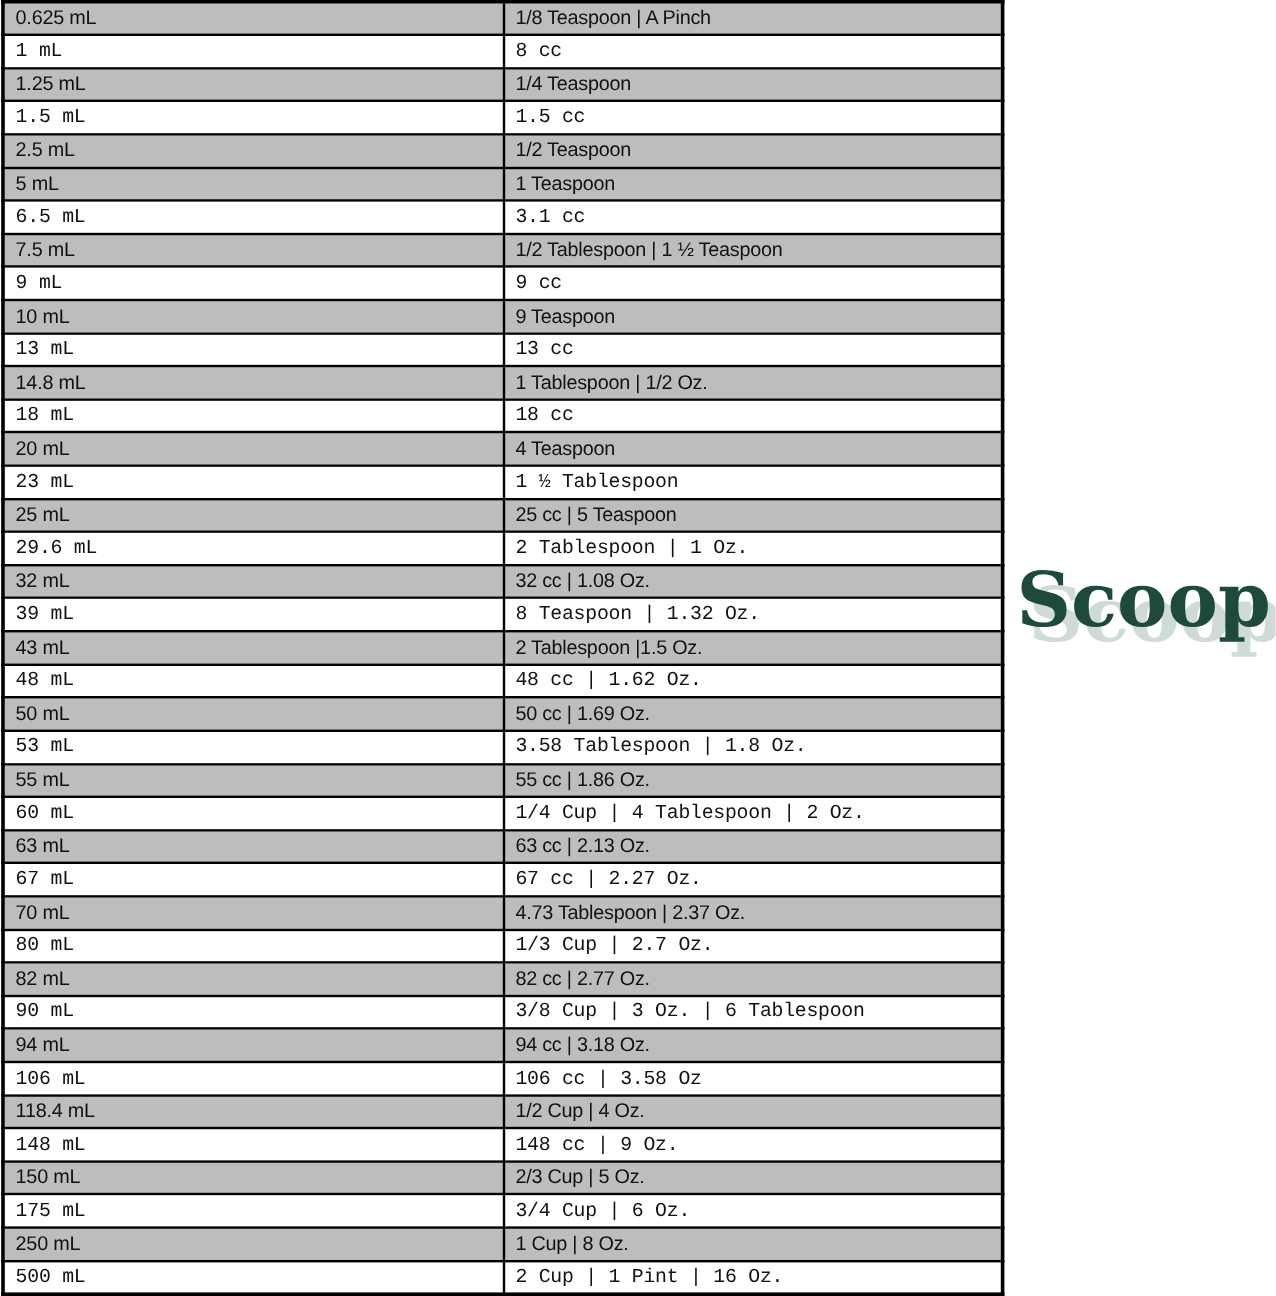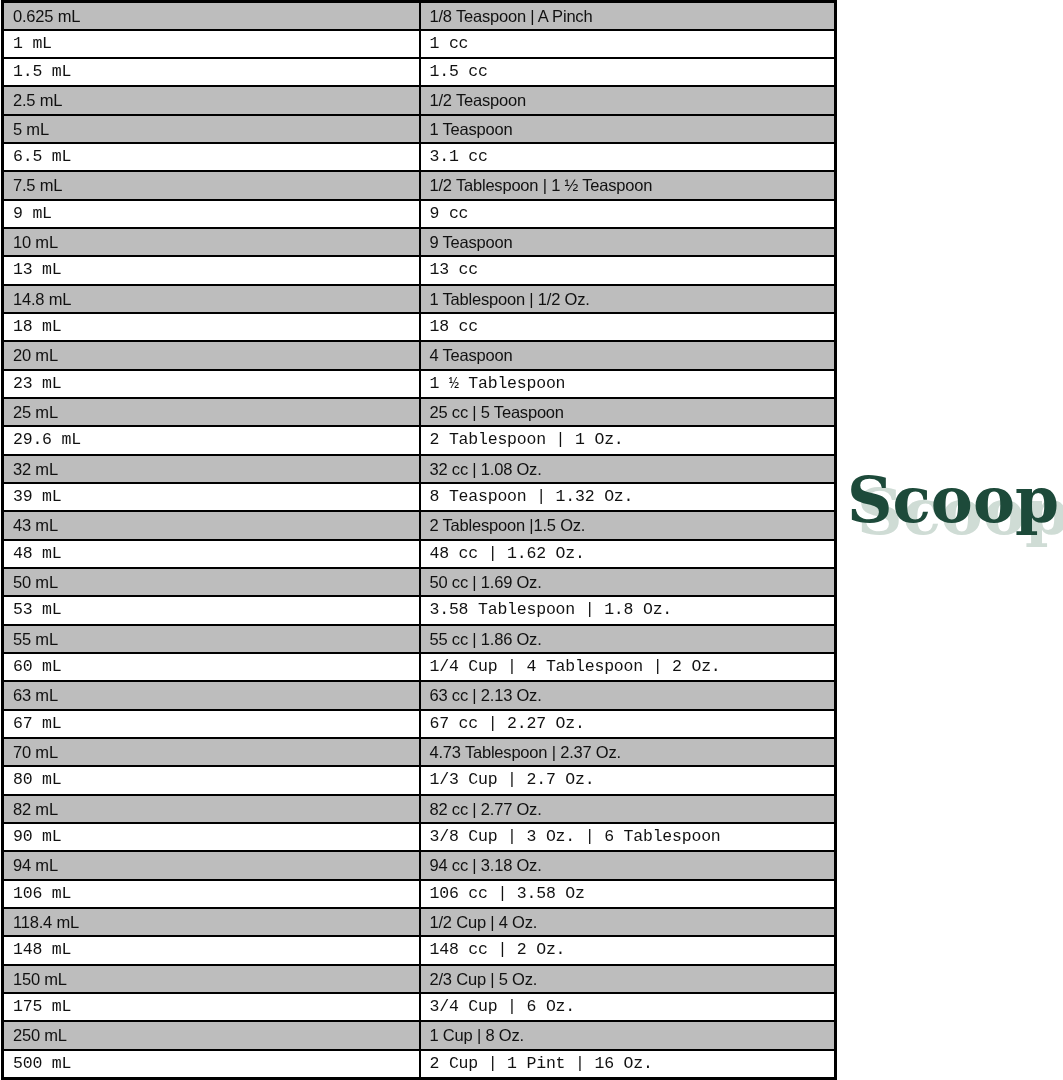--- a/index.html
+++ b/index.html
@@ -69,21 +69,25 @@
       <col class="c1">
       <col class="c2">
     </colgroup>
     <tbody>
         <tr class="row-gray">
           <td>0.625 mL</td>
           <td>1/8 Teaspoon | A Pinch</td>
         </tr>
         <tr class="row-white">
           <td>1 mL</td>
-          <td>1 cc</td>
+          <td>8 cc</td>
+        </tr>
+        <tr class="row-gray">
+          <td>1.25 mL</td>
+          <td>1/4 Teaspoon</td>
         </tr>
         <tr class="row-white">
           <td>1.5 mL</td>
           <td>1.5 cc</td>
         </tr>
         <tr class="row-gray">
           <td>2.5 mL</td>
           <td>1/2 Teaspoon</td>
         </tr>
         <tr class="row-gray">
@@ -197,21 +201,21 @@
         <tr class="row-white">
           <td>106 mL</td>
           <td>106 cc | 3.58 Oz</td>
         </tr>
         <tr class="row-gray">
           <td>118.4 mL</td>
           <td>1/2 Cup | 4 Oz.</td>
         </tr>
         <tr class="row-white">
           <td>148 mL</td>
-          <td>148 cc | 2 Oz.</td>
+          <td>148 cc | 9 Oz.</td>
         </tr>
         <tr class="row-gray">
           <td>150 mL</td>
           <td>2/3 Cup | 5 Oz.</td>
         </tr>
         <tr class="row-white">
           <td>175 mL</td>
           <td>3/4 Cup | 6 Oz.</td>
         </tr>
         <tr class="row-gray">

